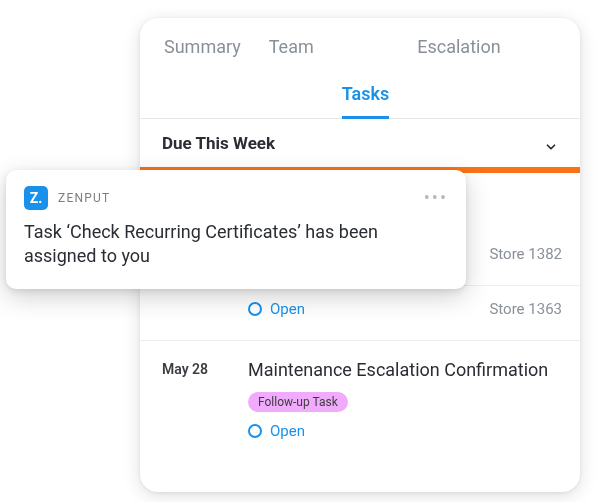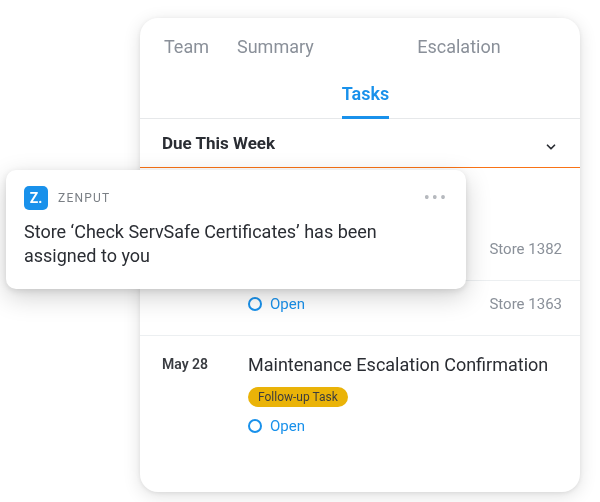--- a/index.html
+++ b/index.html
@@ -52,21 +52,21 @@
     height: 3px;
     background: #1991eb;
   }
 
   
   .section-header {
     display: flex;
     align-items: flex-end;
     justify-content: space-between;
     padding: 14px 22px;
-    border-bottom: 1px solid #f97316;
+    border-bottom: 6px solid #f97316;
   }
   .section-title {
     font-size: 17px;
     font-weight: 700;
     color: #2a2d33;
   }
   .chevron {
     width: 14px; height: 14px;
     cursor: pointer;
   }
@@ -89,21 +89,21 @@
   }
   .task-main { display: flex; flex-direction: column; gap: 10px; }
   .task-title {
     font-size: 18px;
     color: #2a2d33;
     font-weight: 400;
     line-height: 1.25;
   }
   .badge {
     display: inline-block;
-    background: #eab308;
+    background: #f0abfc;
     color: #3d3d3d;
     font-size: 12px;
     padding: 3px 10px;
     border-radius: 10px;
     width: fit-content;
   }
   .status {
     display: flex;
     align-items: center;
     gap: 8px;
@@ -176,22 +176,22 @@
     color: #2a2d33;
     line-height: 1.35;
   }
 </style>
 </head>
 <body>
 
 <div class="panel">
 
   <div class="tabs">
+    <div class="tab">Summary</div>
     <div class="tab">Team</div>
-    <div class="tab">Summary</div>
     <div class="tab active">Tasks</div>
     <div class="tab">Escalation</div>
   </div>
 
   <div class="section-header">
     <div class="section-title">Due This Week</div>
     <div class="chevron">
       <svg viewBox="0 0 24 24" fill="none" stroke="#2a2d33" stroke-width="3" stroke-linecap="round" stroke-linejoin="round">
           <polyline points="6 9 12 15 18 9"></polyline>
         </svg>
@@ -233,14 +233,14 @@
 </div>
 
 <div class="notif">
   <div class="notif-header">
     <div class="notif-app">
       <div class="notif-logo">Z.</div>
       <div class="notif-appname">ZENPUT</div>
     </div>
     <div class="notif-more">•••</div>
   </div>
-  <div class="notif-body">Store ‘Check ServSafe Certificates’ has been assigned to you</div>
+  <div class="notif-body">Task ‘Check Recurring Certificates’ has been assigned to you</div>
 </div>
 
 </body></html>

